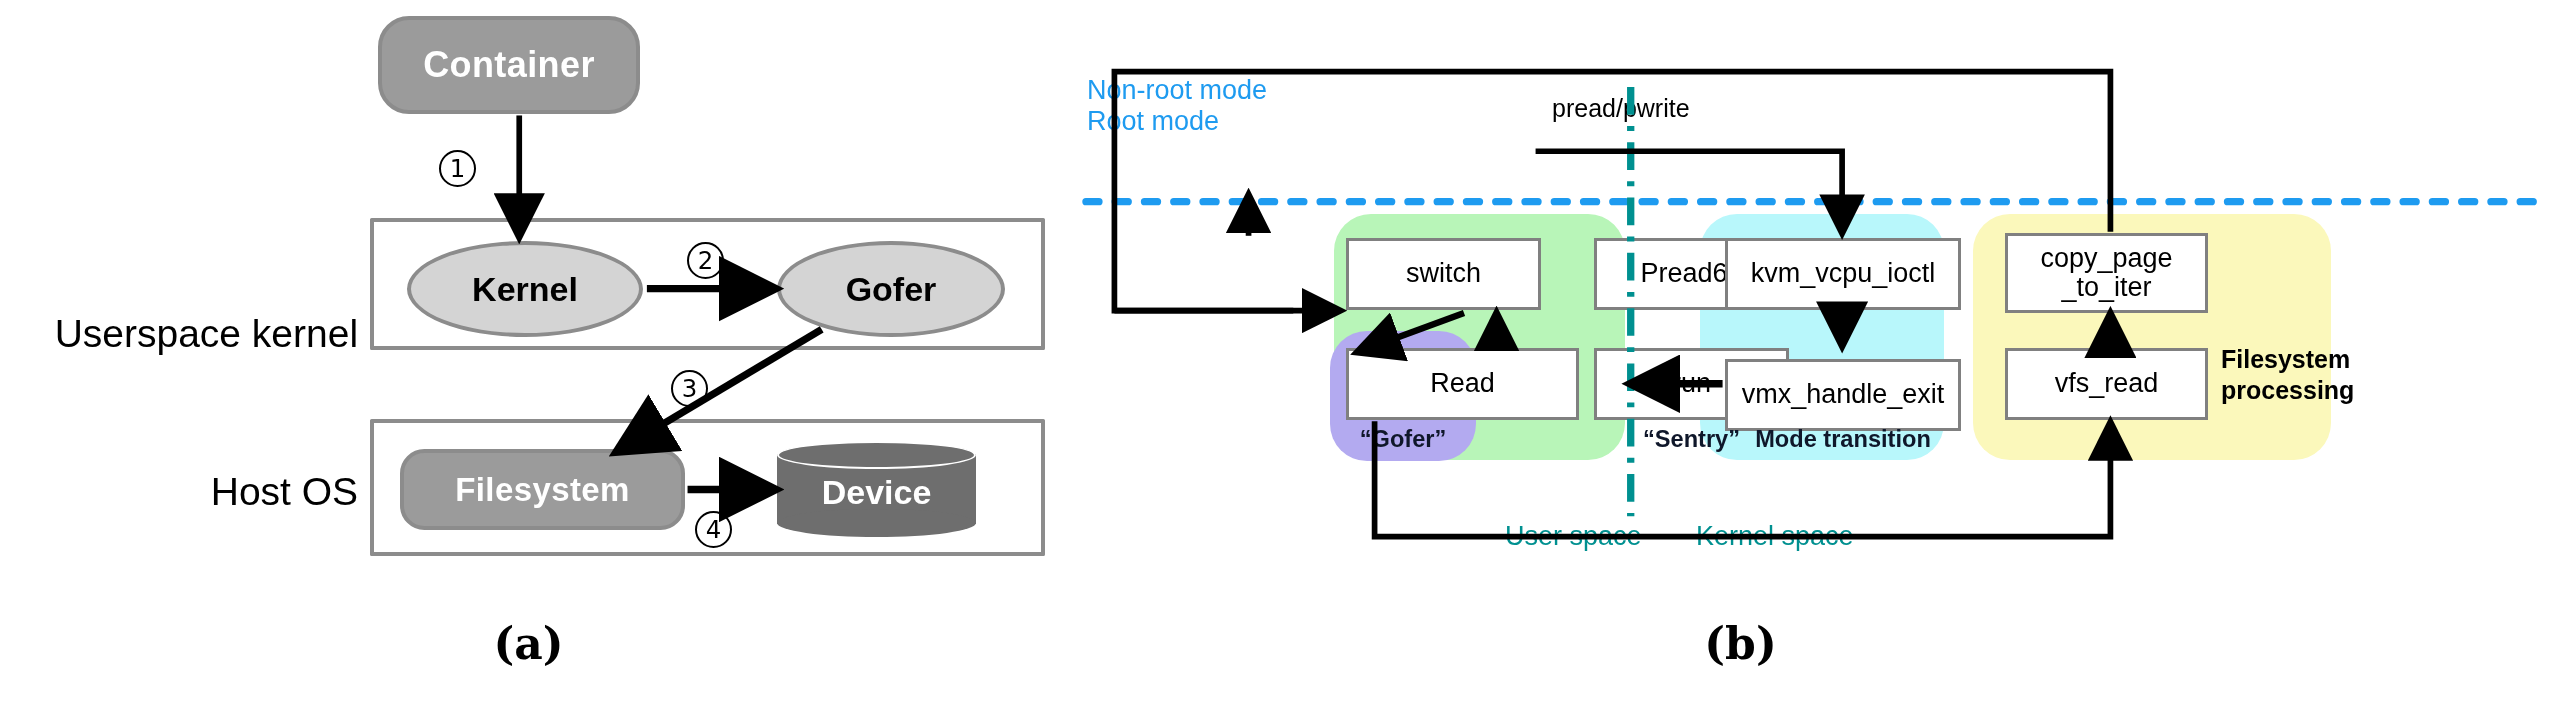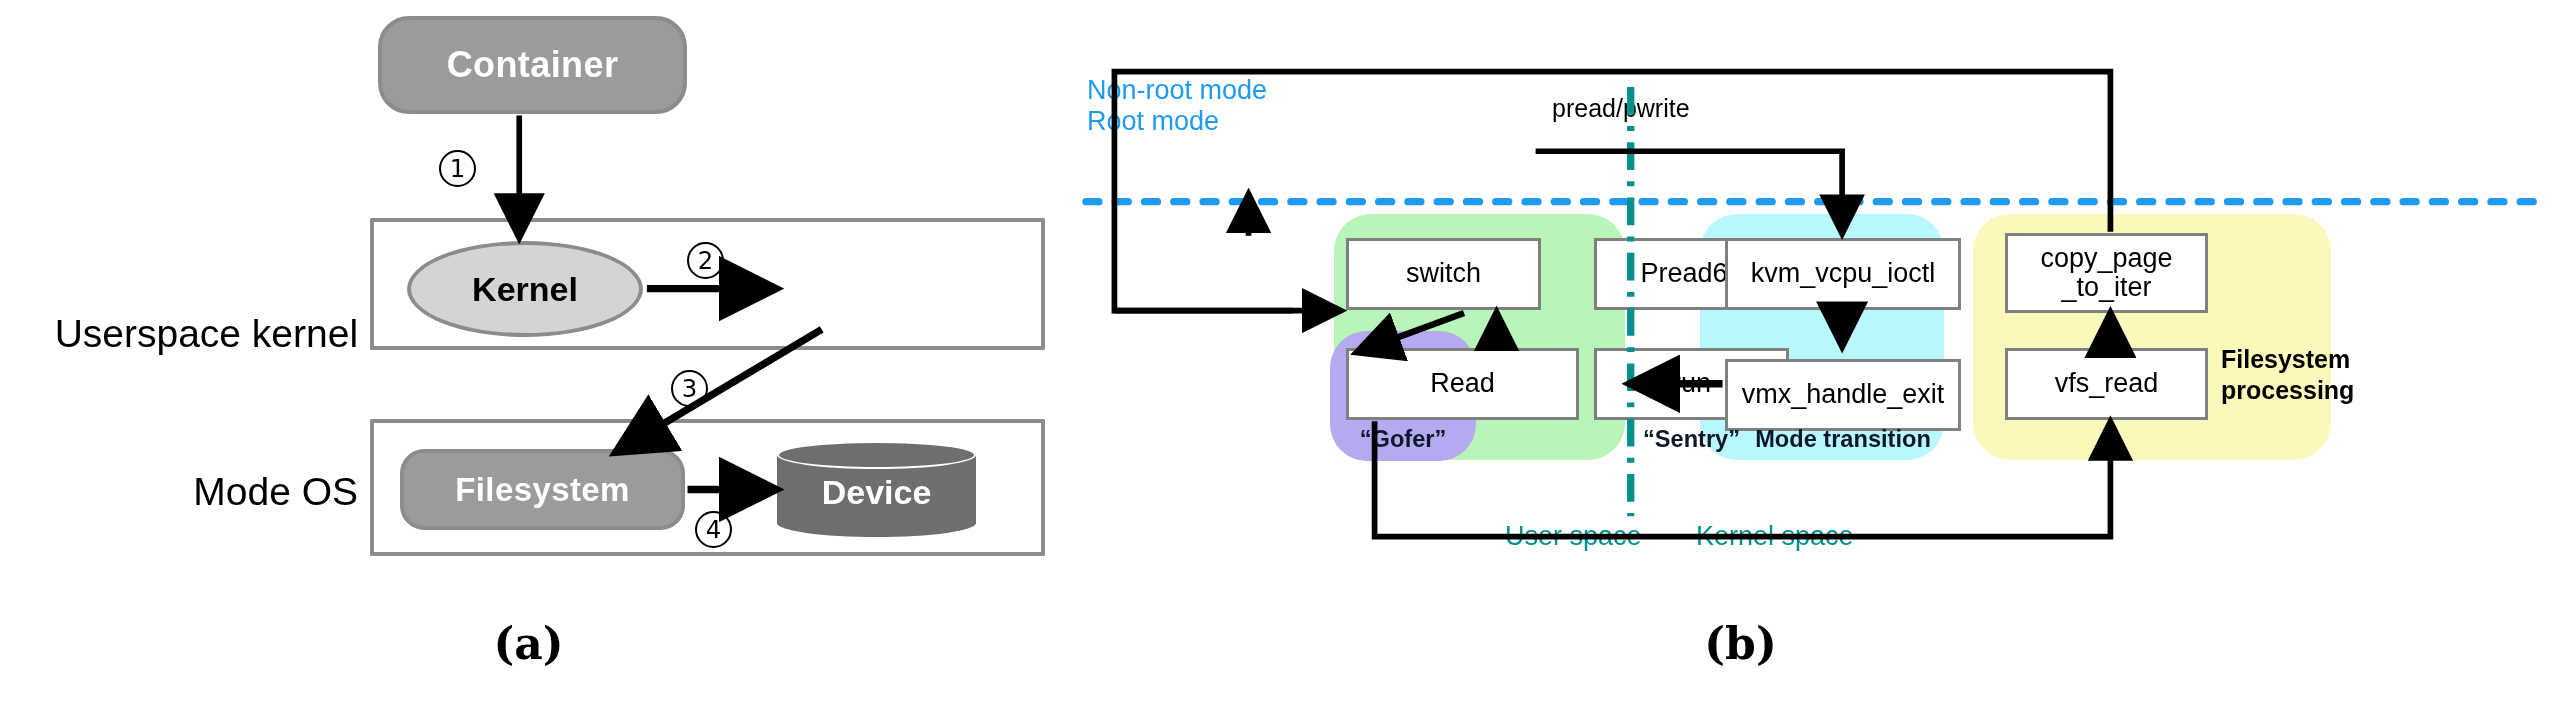--- a/index.html
+++ b/index.html
@@ -152,39 +152,42 @@
     pointer-events: none;
   }
 </style>
 </head>
 <body>
 
 <div id="figure">
 
   <div class="abs" style="left:0; top:0; width:1082px; height:709px;">
 
-    <div class="abs rounded-node" style="left:378px; top:16.3px; width:309px; height:98px;">
+    <div class="abs rounded-node" style="left:378px; top:16.3px; width:262px; height:98px;">
       <span>Container</span>
     </div>
 
     <div class="abs a-group-box" style="left:370px; top:218px; width:675px; height:132px;"></div>
 
     <div class="abs a-group-box" style="left:370px; top:419px; width:675px; height:137px;"></div>
 
     <div class="abs a-side-label" style="left:8.1px; top:312px; width:350px;">
       <span>Userspace kernel</span>
     </div>
     <div class="abs a-side-label" style="left:8.1px; top:470px; width:350px;">
-      <span>Mode OS</span>
+      <span>Host OS</span>
     </div>
 
     <div class="abs ellipse-node" style="left:407px; top:241px; width:236px; height:96px;">
       <span>Kernel</span>
     </div>
 
+    <div class="abs ellipse-node" style="left:777px; top:241px; width:228px; height:96px;">
+      <span>Gofer</span>
+    </div>
 
     <div class="abs rounded-node" style="left:400px; top:449px; width:285px; height:81px; border-radius:24.4px; font-size:33px;">
       <span>Filesystem</span>
     </div>
 
     <div class="abs" style="left:777px; top:441px; width:199px; height:96px;">
       <div class="abs" style="left:0; top:13px; width:199px; height:70px; background:#6e6e6e;"></div>
       <div class="abs" style="left:0; top:0; width:199px; height:28px; background:#6e6e6e; border-radius:50%; border:2.4px solid #ffffff; box-sizing:border-box;"></div>
       <div class="abs" style="left:0; top:68px; width:199px; height:28px; background:#6e6e6e; border-radius:50%;"></div>
       <div class="abs cyl-node" style="left:0; top:16.3px; width:199px; height:70px;">

